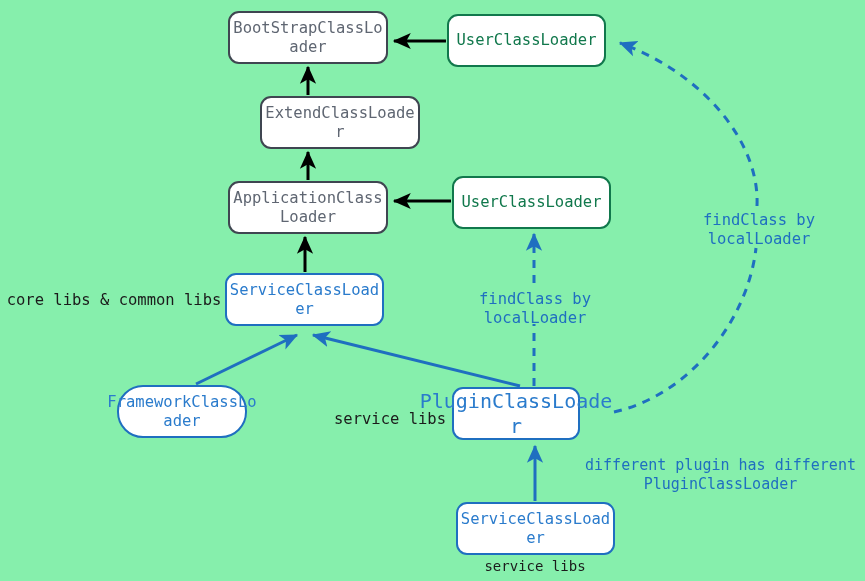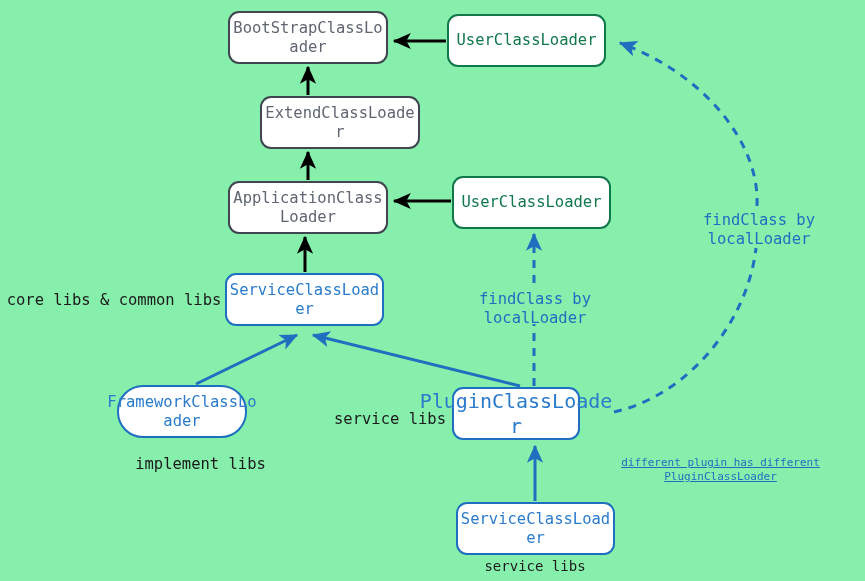--- a/index.html
+++ b/index.html
@@ -117,28 +117,27 @@
 
   <div class="node node-blue" style="left:456px; top:502px; width:159px; height:53px; font-size:15.5px;">ServiceClassLoad
 er</div>
 
   <div class="node node-green" style="left:447px; top:14px; width:159px; height:53px; font-size:15.5px;">UserClassLoader</div>
 
   <div class="node node-green" style="left:452px; top:176px; width:159px; height:53px; font-size:15.5px;">UserClassLoader</div>
 
   <div class="label label-dark" style="left:6px; top:291px; width:216px; font-size:15.5px;">core libs &amp; common libs</div>
 
-  <div class="label label-dark" style="left:132px; top:455px; width:137px; font-size:15.5px;">implement libs</div>
 
   <div class="label label-dark" style="left:334px; top:410px; width:110px; font-size:15.5px;">service libs</div>
 
   <div class="label label-dark" style="left:475px; top:558px; width:120px; font-size:14px;">service libs</div>
 
   <div class="label label-blue" style="left:464px; top:290px; width:142px; font-size:15.5px;">findClass by
 localLoader</div>
 
   <div class="label label-blue" style="left:688px; top:211px; width:142px; font-size:15.5px;">findClass by
 localLoader</div>
 
-  <div class="label label-blue" style="left:578px; top:456px; width:285px; font-size:11px;text-decoration:underline;">different plugin has different
+  <div class="label label-blue" style="left:578px; top:456px; width:285px; font-size:15px;">different plugin has different
 PluginClassLoader</div>
 
 </div>
 
 </body></html>

